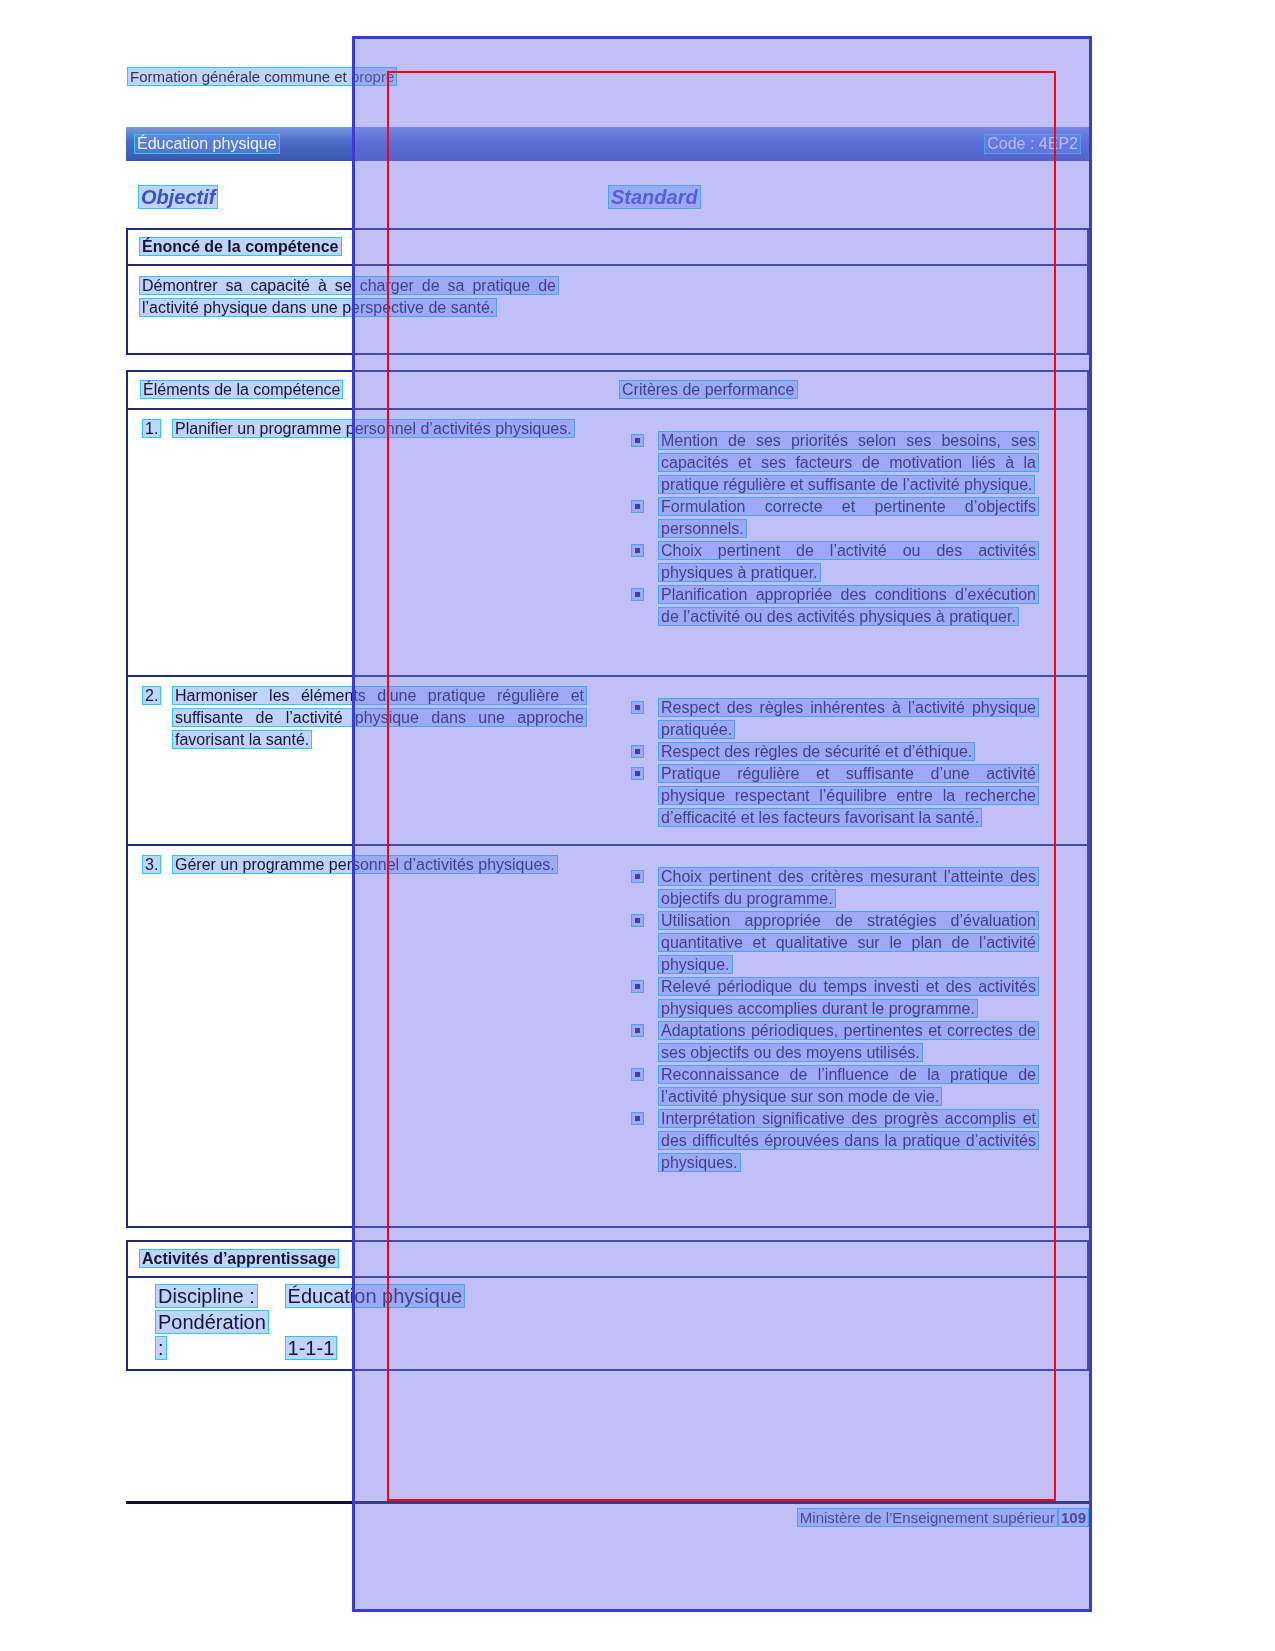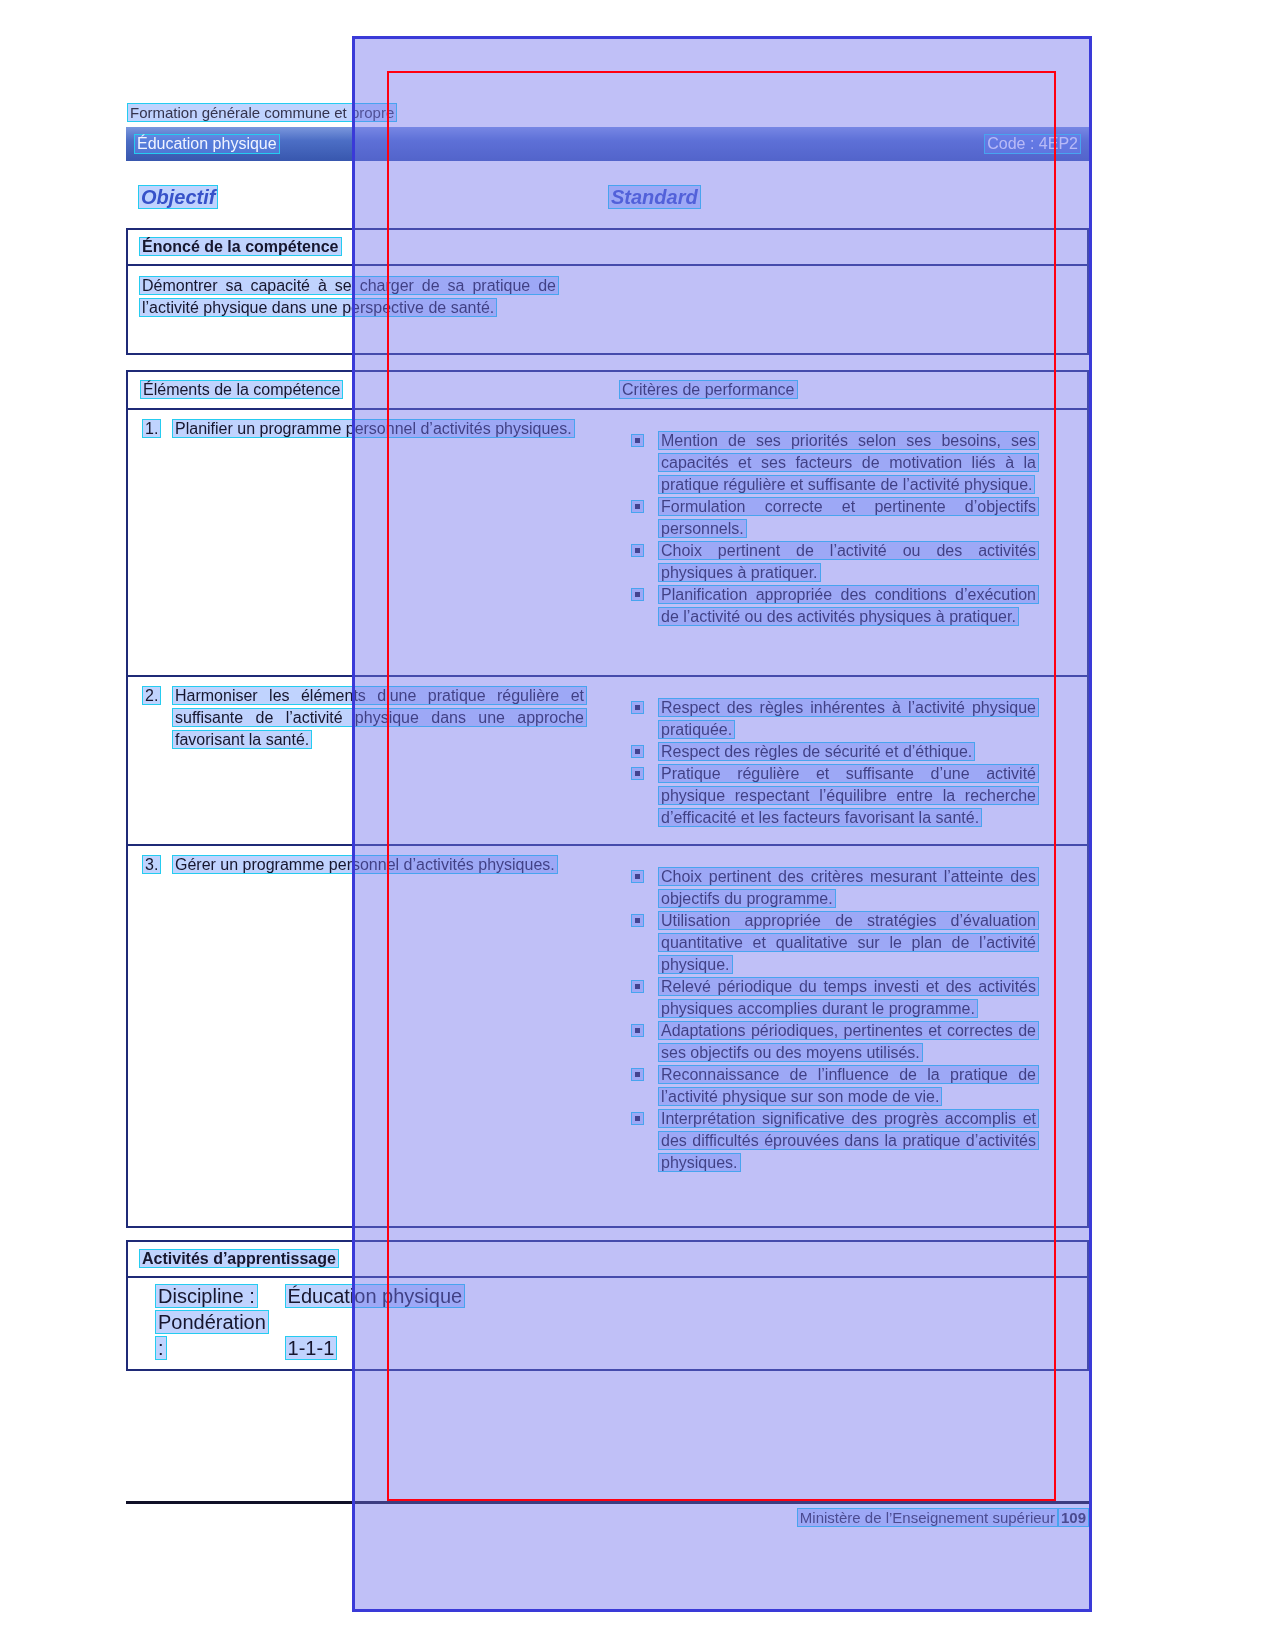--- a/index.html
+++ b/index.html
@@ -18,21 +18,21 @@
   .hl {
     background: rgba(104,149,252,0.42);
     border: 1px solid #25ccf0;
     padding: 0 2px;
     -webkit-box-decoration-break: clone;
     box-decoration-break: clone;
   }
 
   .header-note {
     position: absolute; left: 127px; top: 68px;
-    font-size: 15px; color: #34344e; margin-top: 36px;
+    font-size: 15px; color: #34344e;
   }
 
   .title-bar {
     position: absolute; left: 126px; top: 127px; width: 963px; height: 34px;
     background: linear-gradient(180deg, #7b97dd 0%, #4c6ec5 40%, #3857ae 100%);
     display: flex; justify-content: space-between; align-items: center;
     padding: 0 8px;
     color: #f0f4ff; font-size: 16px;
   }
 

